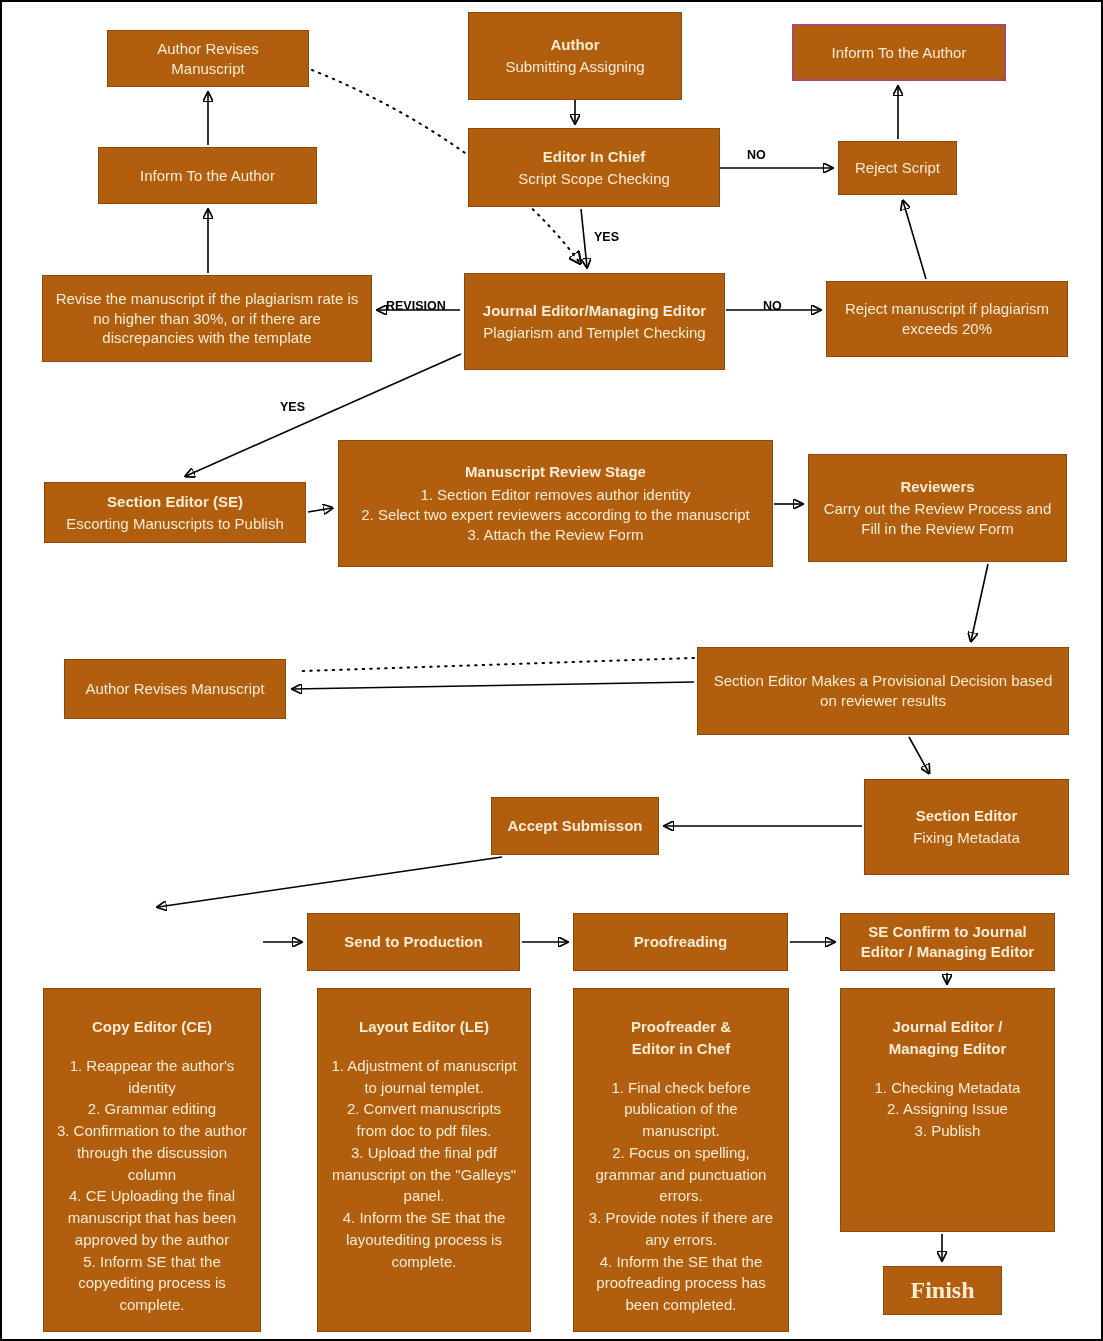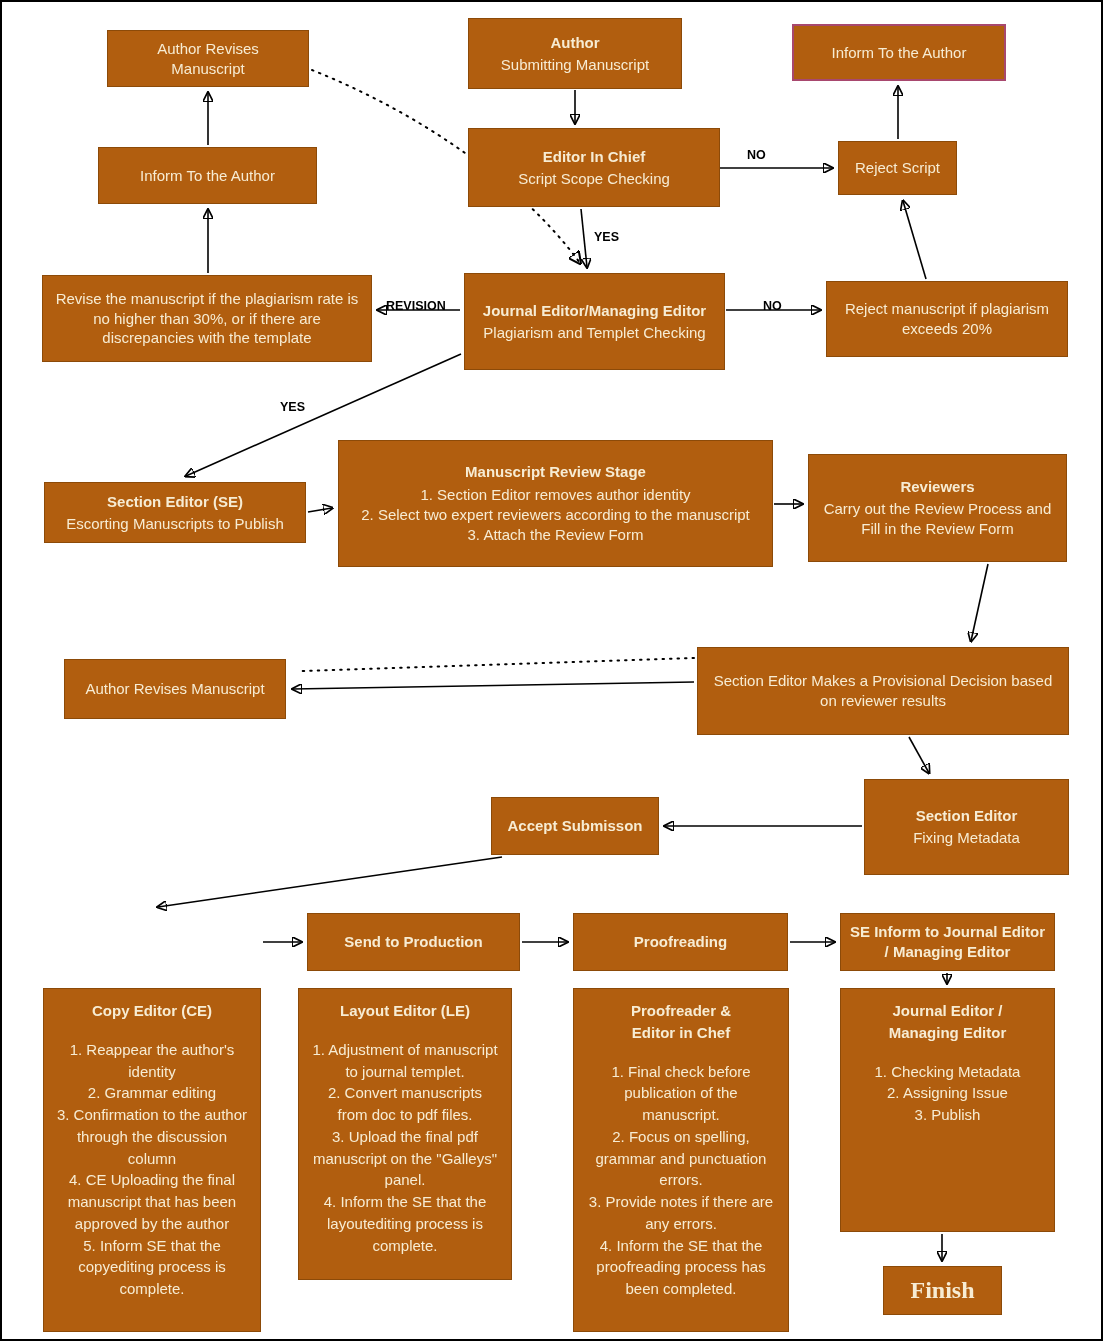--- a/index.html
+++ b/index.html
@@ -14,50 +14,50 @@
   .arrows path{stroke:var(--arrow-color,#000);stroke-width:1.6;fill:none}
   .arrows path.dotted{stroke-width:2;stroke-dasharray:1.5 6;stroke-linecap:round}
   .node{position:absolute;z-index:2;display:flex;flex-direction:column;align-items:center;
         justify-content:center;text-align:center;background:var(--box-fill,#b15e0f);
         border:1px solid var(--box-border,#8c4a08);color:var(--box-text,#f7ecd3);
         font-size:15px;line-height:1.32;padding:4px 9px}
   .node .title{font-weight:700;margin-bottom:2px}
   .pre{white-space:pre-line}
   .bold{font-weight:700}
   .node.hl{border:2px solid var(--highlight-border,#a8486e)}
-  .node.detail{justify-content:flex-start;padding:11px 12px 12px;line-height:1.45}
+  .node.detail{justify-content:flex-start;padding:27px 12px 12px;line-height:1.45}
   .node.detail .title{margin-bottom:17px}
   #n-review-stage{padding:0 20px}
   #n-review-stage .title{margin-bottom:3px}
   #n-finish{font-family:"Liberation Serif",serif;font-size:24px;font-weight:700}
   .edge-label{position:absolute;z-index:3;color:var(--label-color,#000);font-weight:700;font-size:12.5px}
 
   
   #n-author-revises-top{left:105px;top:28px;width:202px;height:57px}
-  #n-author-submitting{left:466px;top:16px;width:214px;height:71px}
+  #n-author-submitting{left:466px;top:10px;width:214px;height:88px}
   #n-inform-top-right{left:790px;top:22px;width:214px;height:57px}
   #n-inform-left{left:96px;top:145px;width:219px;height:57px}
   #n-editor-in-chief{left:466px;top:126px;width:252px;height:79px}
   #n-reject-script{left:836px;top:139px;width:119px;height:54px}
   #n-revise{left:40px;top:273px;width:330px;height:87px}
   #n-journal-editor{left:462px;top:271px;width:261px;height:97px}
   #n-reject-manuscript{left:824px;top:279px;width:242px;height:76px}
   #n-section-editor-se{left:42px;top:480px;width:262px;height:61px}
   #n-review-stage{left:336px;top:438px;width:435px;height:127px}
   #n-reviewers{left:806px;top:452px;width:259px;height:108px}
   #n-author-revises-mid{left:62px;top:657px;width:222px;height:60px}
   #n-provisional{left:695px;top:645px;width:372px;height:88px}
   #n-accept{left:489px;top:795px;width:168px;height:58px}
   #n-fixing{left:862px;top:777px;width:205px;height:96px}
   #n-send-copy{left:43px;top:911px;width:216px;height:58px}
   #n-send-prod{left:305px;top:911px;width:213px;height:58px}
   #n-proofreading{left:571px;top:911px;width:215px;height:58px}
   #n-se-confirm{left:838px;top:911px;width:215px;height:58px}
   #n-copy-detail{left:41px;top:986px;width:218px;height:344px}
-  #n-layout-detail{left:296px;top:986px;width:214px;height:292px}
+  #n-layout-detail{left:315px;top:986px;width:214px;height:344px}
   #n-proof-detail{left:571px;top:986px;width:216px;height:344px}
   #n-journal-detail{left:838px;top:986px;width:215px;height:244px}
   #n-finish{left:881px;top:1264px;width:119px;height:49px}
 
   
   #el-no-top{left:745px;top:146px}
   #el-yes-top{left:592px;top:228px}
   #el-revision{left:384px;top:297px}
   #el-no-mid{left:761px;top:297px}
   #el-yes-mid{left:278px;top:398px}
@@ -99,21 +99,21 @@
     <path d="M940,1232 L940,1258" marker-end="url(#ah)"></path>
   </svg>
 
   <div class="node" id="n-author-revises-top">
     <span class="pre">Author Revises
 Manuscript</span>
   </div>
 
   <div class="node" id="n-author-submitting">
     <span class="title">Author</span>
-    <span class="sub">Submitting Manuscript</span>
+    <span class="sub">Submitting Assigning</span>
   </div>
 
   <div class="node hl" id="n-inform-top-right">
     <span>Inform To the Author</span>
   </div>
 
   <div class="node" id="n-inform-left">
     <span>Inform To the Author</span>
   </div>
 
@@ -176,21 +176,21 @@
 
   <div class="node" id="n-send-prod">
     <span class="bold">Send to Production</span>
   </div>
 
   <div class="node" id="n-proofreading">
     <span class="bold">Proofreading</span>
   </div>
 
   <div class="node" id="n-se-confirm">
-    <span class="bold">SE Inform to Journal Editor / Managing Editor</span>
+    <span class="bold">SE Confirm to Journal Editor / Managing Editor</span>
   </div>
 
   <div class="node detail" id="n-copy-detail">
     <span class="title">Copy Editor (CE)</span>
     <span class="pre">1. Reappear the author's identity
 2. Grammar editing
 3. Confirmation to the author through the discussion column
 4. CE Uploading the final manuscript that has been approved by the author
 5. Inform SE that the copyediting process is complete.</span>
   </div>

